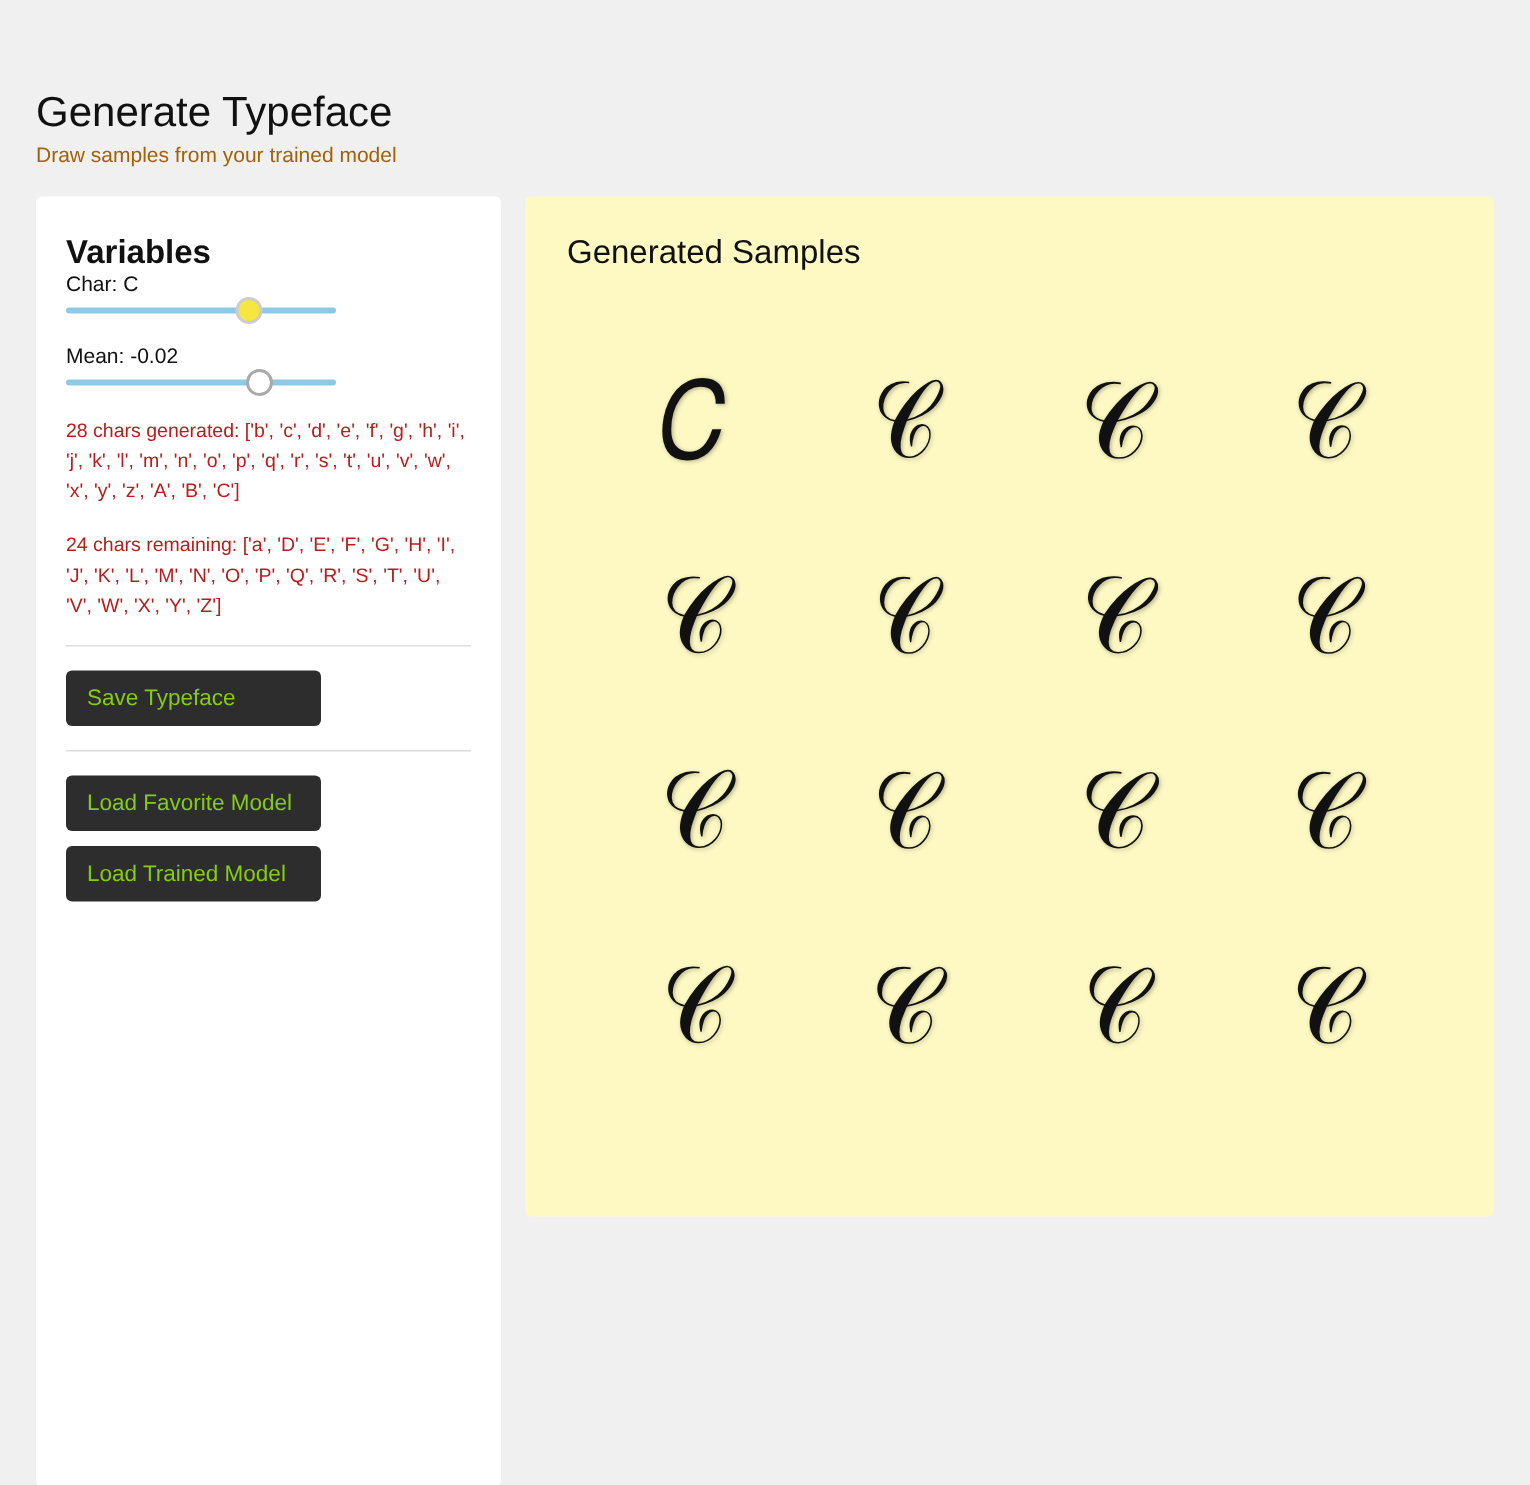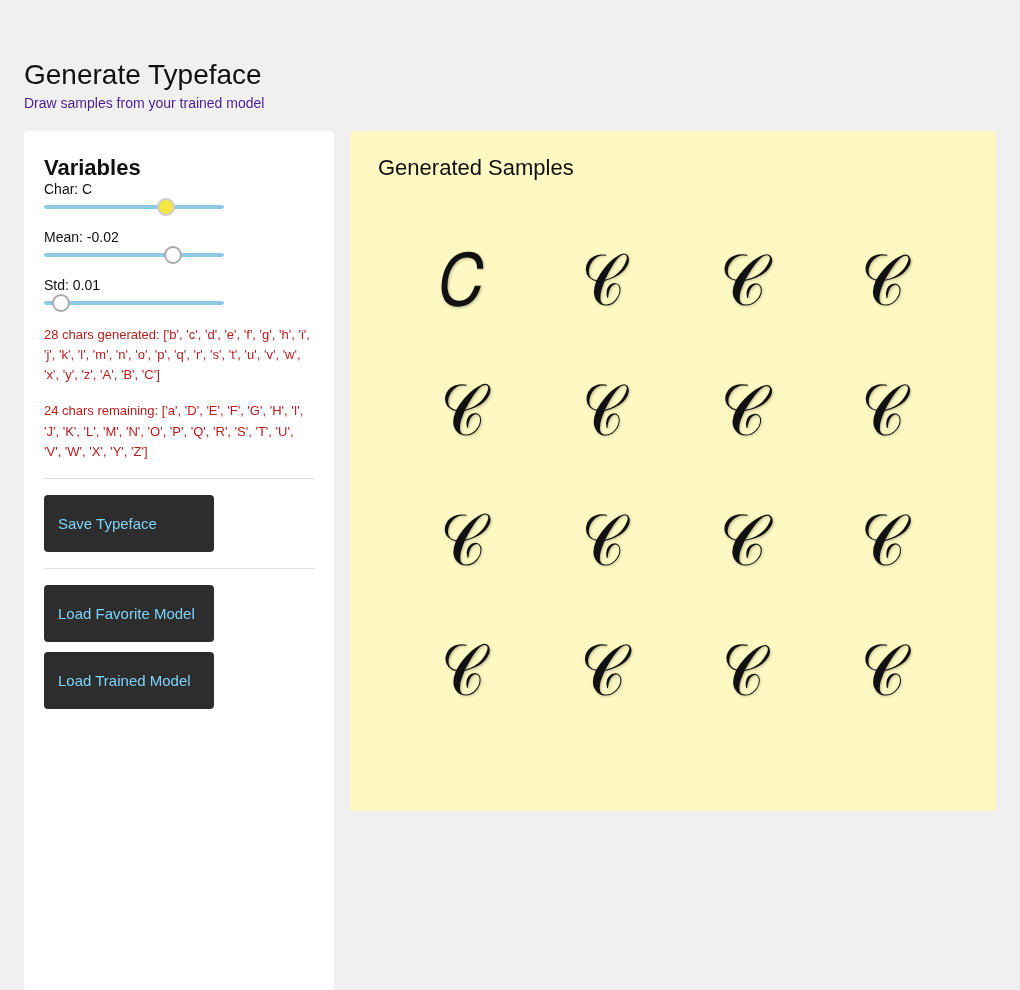--- a/index.html
+++ b/index.html
@@ -11,21 +11,21 @@
     }
     .page-title {
       font-size: 28px;
       font-weight: 400;
       color: #111;
       margin-bottom: 4px;
       margin-top: 39px;
     }
     .page-subtitle {
       font-size: 14px;
-      color: #4c1d95;
+      color: #a16207;
       margin-bottom: 20px;
     }
     .main-layout {
       display: flex;
       gap: 16px;
       align-items: flex-start;
     }
     .left-panel {
       background: #fff;
       border-radius: 4px;
@@ -80,23 +80,23 @@
     }
     .info-text {
       font-size: 13px;
       color: #b91c1c;
       line-height: 1.55;
       margin-bottom: 16px;
     }
     .btn {
       display: block;
       width: 170px;
-      padding: 20px 14px;
+      padding: 10px 14px;
       background: #2d2d2d;
-      color: #7dd3fc;
+      color: #84cc16;
       border: none;
       border-radius: 4px;
       font-size: 15px;
       cursor: pointer;
       margin-bottom: 10px;
       text-align: left;
     }
     .right-panel {
       background: #fef9c3;
       border-radius: 4px;
@@ -147,24 +147,20 @@
     <div class="slider-container">
       <div class="var-label">Char: C</div>
       <input type="range" id="slider-char" min="0" max="100" value="70" style="">
     </div>
 
     <div class="slider-container">
       <div class="var-label">Mean: -0.02</div>
       <input type="range" id="slider-mean" min="-100" max="100" value="48" style="">
     </div>
 
-    <div class="slider-container">
-      <div class="var-label">Std: 0.01</div>
-      <input type="range" id="slider-std" min="0" max="100" value="5" style="">
-    </div>
 
     <p class="info-text">
       <span>28 chars generated: ['b', 'c', 'd', 'e', 'f', 'g', 'h', 'i', 'j', 'k', 'l', 'm', 'n', 'o', 'p', 'q', 'r', 's', 't', 'u', 'v', 'w', 'x', 'y', 'z', 'A', 'B', 'C']</span>
     </p>
 
     <p class="info-text">
       <span>24 chars remaining: ['a', 'D', 'E', 'F', 'G', 'H', 'I', 'J', 'K', 'L', 'M', 'N', 'O', 'P', 'Q', 'R', 'S', 'T', 'U', 'V', 'W', 'X', 'Y', 'Z']</span>
     </p>
 
     <hr class="divider">

